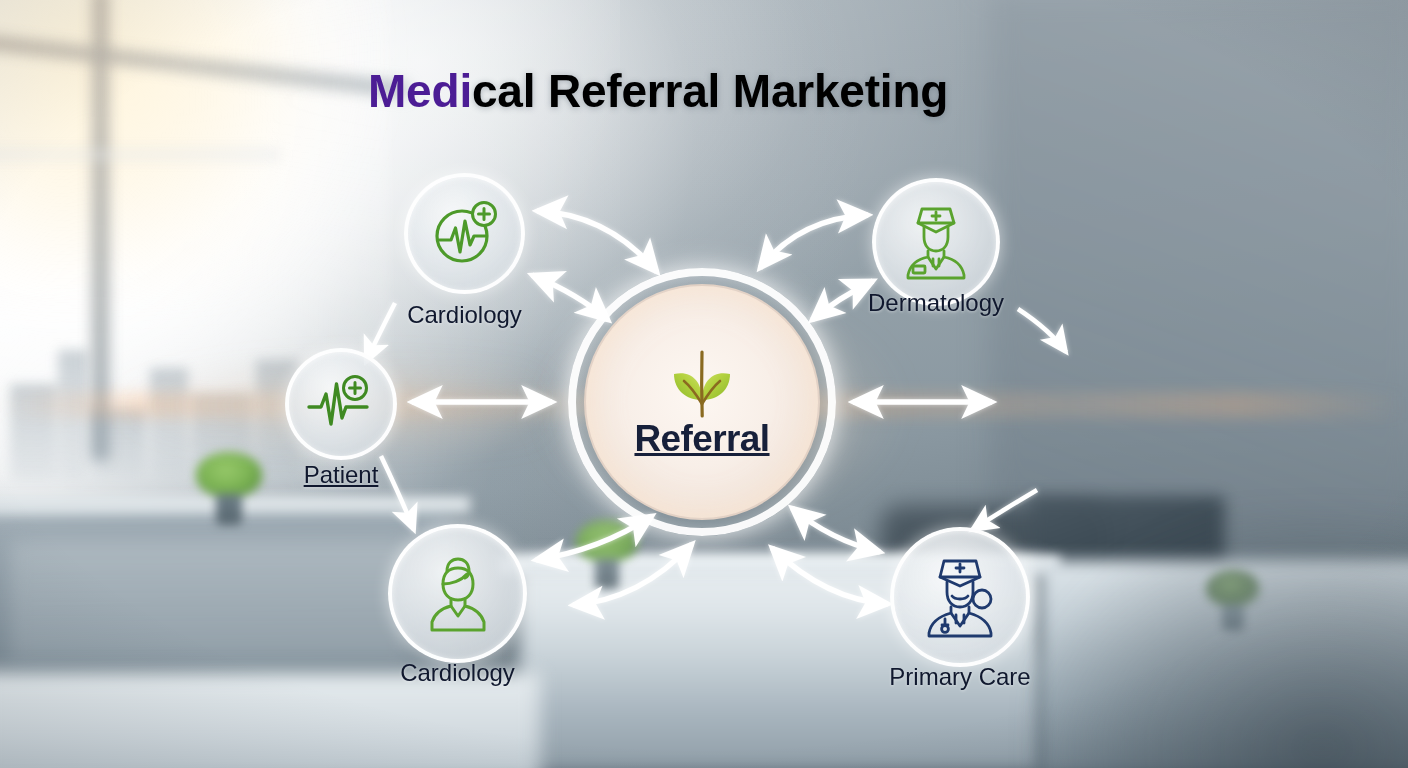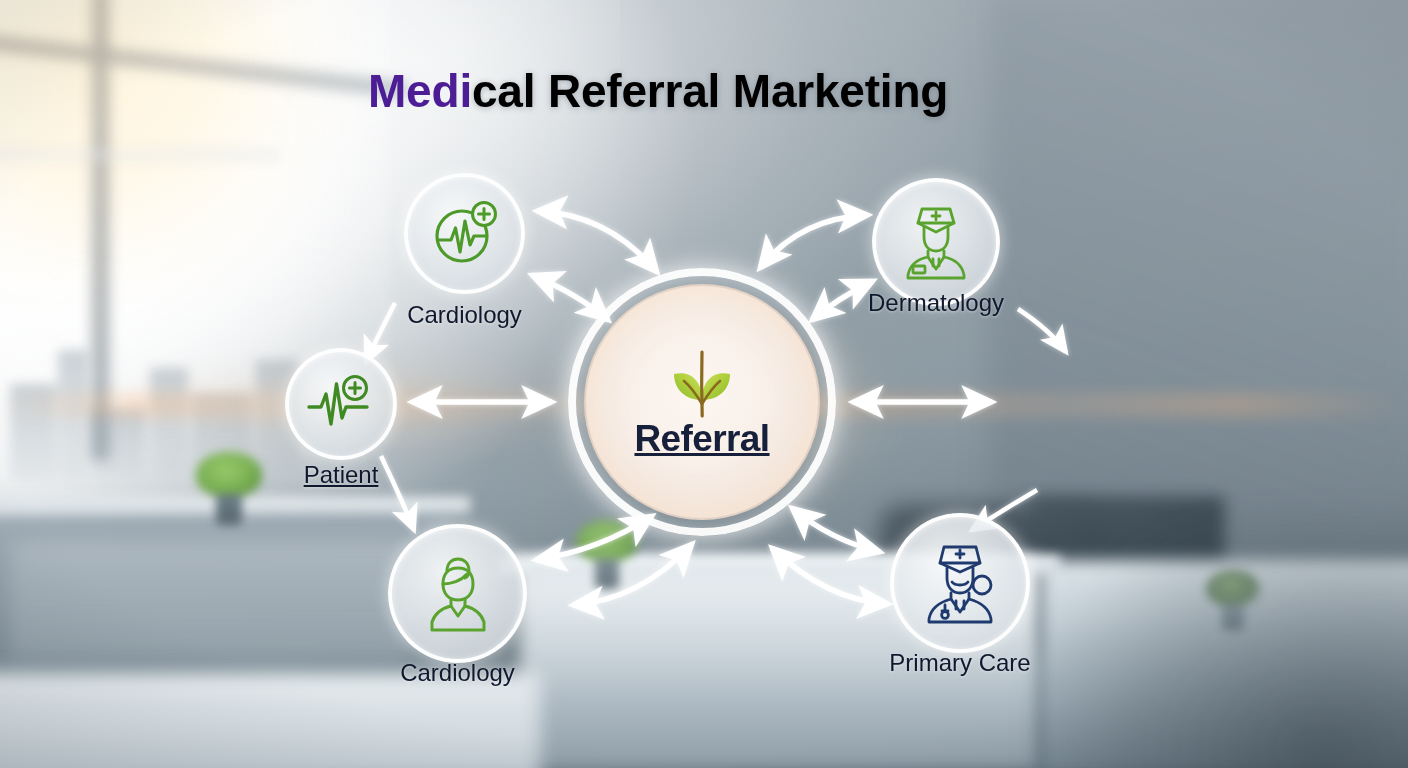--- a/index.html
+++ b/index.html
@@ -221,21 +221,21 @@
   .n-orthopedics .node-label  { top: 135px; }
 
   .n-dermatology  { left: 872px; top: 178px; }
   .n-dermatology .node-circle { width: 120px; height: 120px; }
   .n-dermatology .node-label  { top: 111px; }
 
   .n-hospital     { left: 1005px; top: 339px; }
   .n-hospital .node-circle    { width: 122px; height: 122px; }
   .n-hospital .node-label     { top: 117px; }
 
-  .n-primarycare  { left: 890px; top: 513px; }
+  .n-primarycare  { left: 890px; top: 527px; }
   .n-primarycare .node-circle { width: 132px; height: 132px; }
   .n-primarycare .node-label  { top: 136px; }
 
   
   .title {
     position: absolute; left: 368px; top: 64px;
     font-size: 46px; font-weight: 700; letter-spacing: -0.2px;
     white-space: nowrap;
   }
   .title .t-dark  { color: #4c1d95; }

